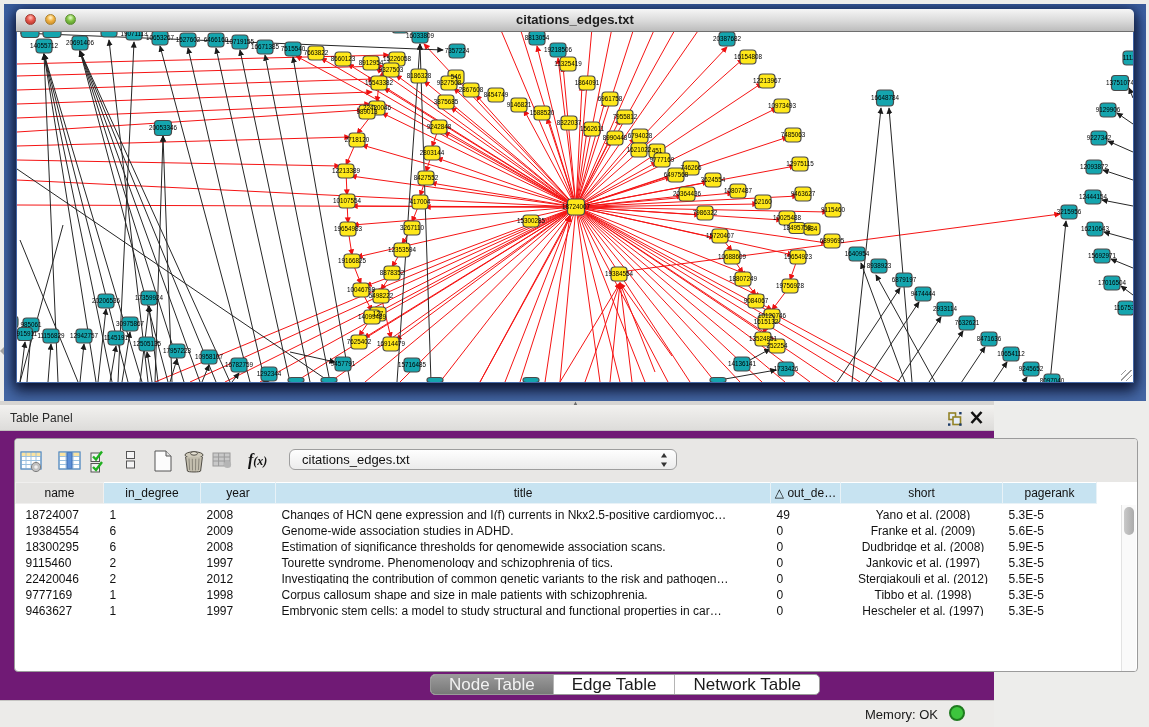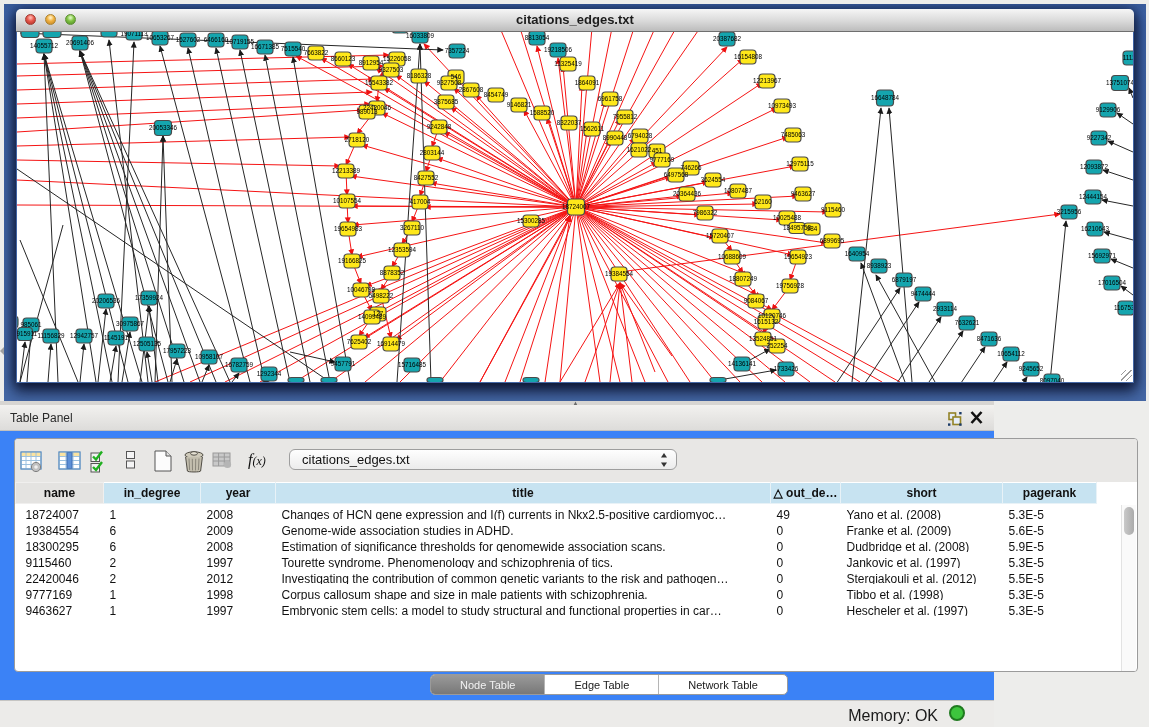--- a/index.html
+++ b/index.html
@@ -15,48 +15,48 @@
 #tl1{left:9px;background:radial-gradient(circle at 50% 30%,#ffb3ab 8%,#e6574b 45%,#b8352c 90%);border:1px solid #a03a32}
 #tl2{left:29px;background:radial-gradient(circle at 50% 30%,#ffeebe 8%,#f0b03f 45%,#c98a28 90%);border:1px solid #ad8430}
 #tl3{left:49px;background:radial-gradient(circle at 50% 30%,#d6f5b8 8%,#7fc241 45%,#56962b 90%);border:1px solid #5e8f35}
 #canvas{position:absolute;left:1px;top:23px;width:1116px;height:350px;background:#fff;overflow:hidden}
 #grip{position:absolute;right:1px;bottom:1px;width:11px;height:11px;
  background:repeating-linear-gradient(135deg,transparent 0 3px,#9a9a9a 3px 4px)}
 .lstrip{position:absolute;left:0;top:0;width:4px;height:401px;background:#ededeb}
 .lstrip .h{position:absolute;left:0px;top:347px;width:0;height:0;border-top:4px solid transparent;border-bottom:4px solid transparent;border-right:4px solid #a0a0a0}
 .rstrip{position:absolute;right:0;top:0;width:3px;height:401px;background:#ededeb}
 
-#panel{position:absolute;left:0;top:401px;width:994px;height:326px;background:#3b82f6}
+#panel{position:absolute;left:0;top:401px;width:994px;height:326px;background:#701a75}
 #split{position:absolute;left:0;top:0;width:100%;height:4px;background:#d7d5d2}
 #split .h{position:absolute;left:571px;top:0px;width:9px;height:4px;color:#6a6a6a;font-size:6px;line-height:4px;text-align:center}
 #phead{position:absolute;left:0;top:4px;width:100%;height:26px;background:linear-gradient(#f2f1ef,#dddcda);border-bottom:1px solid #c2c1bf}
 #phead .t{position:absolute;left:10px;top:6px;font-size:12px;color:#2a2a2a}
 #phead .fl{position:absolute;right:32px;top:7px;width:14px;height:14px}
 #inner{position:absolute;left:14px;top:37px;width:1124px;height:234px;background:#fff;border:1px solid #9b9b9b;border-radius:4px;overflow:hidden}
 #toolbar{position:absolute;left:0;top:0;width:100%;height:43px;background:#e8e7e5}
 .ic{position:absolute;top:11px}
 #dd{position:absolute;left:274px;top:10px;width:388px;height:21px;background:linear-gradient(#fefefe,#ececec);border:1px solid #9e9e9e;border-radius:6px;font-size:13px;color:#111;line-height:20px;padding-left:12px;box-sizing:border-box}
 #dd .arr{position:absolute;right:8px;top:2px}
 
 #tbl{position:absolute;left:0px;top:43px;width:1081px;font-size:12px;color:#111;border-collapse:collapse;table-layout:fixed}
-#tbl th{height:21px;background:#c7e3f1;border:1px solid #e8f2f7;border-top:1px solid #fff;font-weight:bold;font-size:12px;overflow:hidden;white-space:nowrap}
+#tbl th{height:21px;background:#c7e3f1;border:1px solid #e8f2f7;border-top:1px solid #fff;font-weight:normal;font-size:12px;overflow:hidden;white-space:nowrap}
 #tbl th.c1{background:#e4e3e1;border-color:#f0efee}
 #tbl td{height:8px;padding:7px 3px 1px 6px;overflow:hidden;white-space:nowrap;line-height:8px}
 .c1{width:88px}.c2{width:97px}.c3{width:75px}.c4{width:495px}.c5{width:70px}.c6{width:162px}.c7{width:94px}
-#tbl td.c6{}#tbl td.c1{padding-left:10px}
+#tbl td.c6{text-align:center}#tbl td.c1{padding-left:10px}
 #vsb{position:absolute;right:1px;top:66px;width:15px;height:167px;background:#fafafa;border-left:1px solid #e3e3e3}
 #vsb .th{position:absolute;left:2px;top:2px;width:10px;height:28px;background:linear-gradient(90deg,#c9c9c9,#ababab);border-radius:6px}
 
 #tabs{position:absolute;left:430px;top:273px;height:21px;display:flex;border:1px solid #9a9a9a;border-radius:5px;overflow:hidden;background:#fff}
-#tabs div{font-size:11px;line-height:20px;padding:0 29px;color:#1a1a1a;border-right:1px solid #b5b5b5}
+#tabs div{font-size:17px;line-height:20px;padding:0 18px;color:#1a1a1a;border-right:1px solid #b5b5b5}
 #tabs div.sel{background:linear-gradient(#9a9a9a,#787878);color:#f2f2f2}
 #tabs div:last-child{border-right:none}
 
 #status{position:absolute;left:0;top:299px;width:100%;height:27px;background:#ecebe9;border-top:1px solid #c6c5c3}
-#status .m{position:absolute;right:56px;top:6px;font-size:16px;color:#1a1a1a}
+#status .m{position:absolute;right:56px;top:6px;font-size:13px;color:#1a1a1a}
 #status .led{position:absolute;right:29px;top:4px;width:16px;height:16px;border-radius:50%;background:#3dc53d;border:2px solid #1f7a1f}
 .topstrip{position:absolute;left:0;top:0;width:100%;height:4px;background:#ededeb}
 </style></head>
 <body>
 <div id="desk">
     <div class="shade"></div>
  <div id="win">
   <div id="canvas">
 <svg width="1116" height="350" viewBox="17 32 1116 350" style="display:block">
 <defs>
@@ -610,21 +610,21 @@
           <ellipse cx="11" cy="5" rx="9" ry="3.2" fill="#cfcaba" stroke="#4f4c44"></ellipse>
           <ellipse cx="11" cy="3.4" rx="3.4" ry="1.8" fill="#e4e0d2" stroke="#4f4c44"></ellipse>
           <path d="M2.6 7 L4.4 21 C4.4 22.3 17.6 22.3 17.6 21 L19.4 7" fill="#c3beae" stroke="#4f4c44"></path>
           <path d="M6 8.5 L6.6 20 M9.3 8.8 L9.5 20.4 M12.7 8.8 L12.5 20.4 M16 8.5 L15.4 20" stroke="#8a867a" fill="none"></path>
         </svg>
    <svg class="ic" style="left:197px" width="20" height="20" viewBox="0 0 20 20">
           <rect x="1" y="3" width="17" height="13" fill="#c9c9c9" stroke="#9a9a9a"></rect>
           <path d="M1 7h17M1 11h17M6.6 3v13M12.3 3v13" stroke="#9a9a9a" fill="none"></path>
           <circle cx="15.5" cy="14.5" r="3.6" fill="#b5b5b5"></circle>
         </svg>
-   <div class="ic" style="left:233px;top:12px;font-size:16px;font-style:italic;font-weight:normal;color:#111;font-family:'Liberation Serif',serif">f<span style="font-size:12px">(x)</span></div>
+   <div class="ic" style="left:233px;top:12px;font-size:16px;font-style:italic;font-weight:bold;color:#111;font-family:'Liberation Serif',serif">f<span style="font-size:12px">(x)</span></div>
    <div id="dd">citations_edges.txt
     <svg class="arr" width="8" height="16" viewBox="0 0 8 16">
             <path d="M4 1 L7 5.5 L1 5.5 z" fill="#333"></path>
             <path d="M4 15 L7 10.5 L1 10.5 z" fill="#333"></path>
           </svg>
    </div>
   </div>
   <table id="tbl">
    <tbody>
           <tr>

